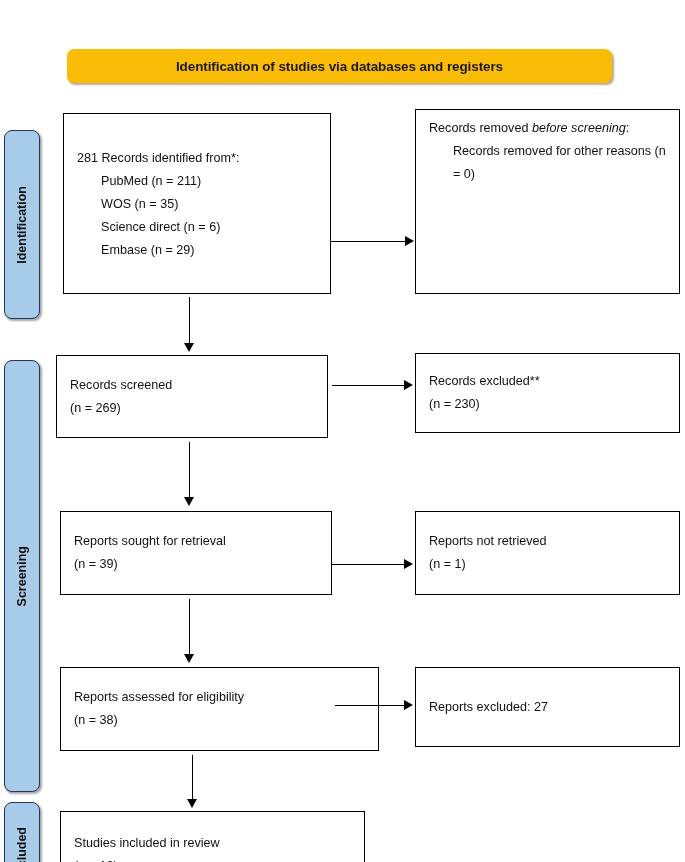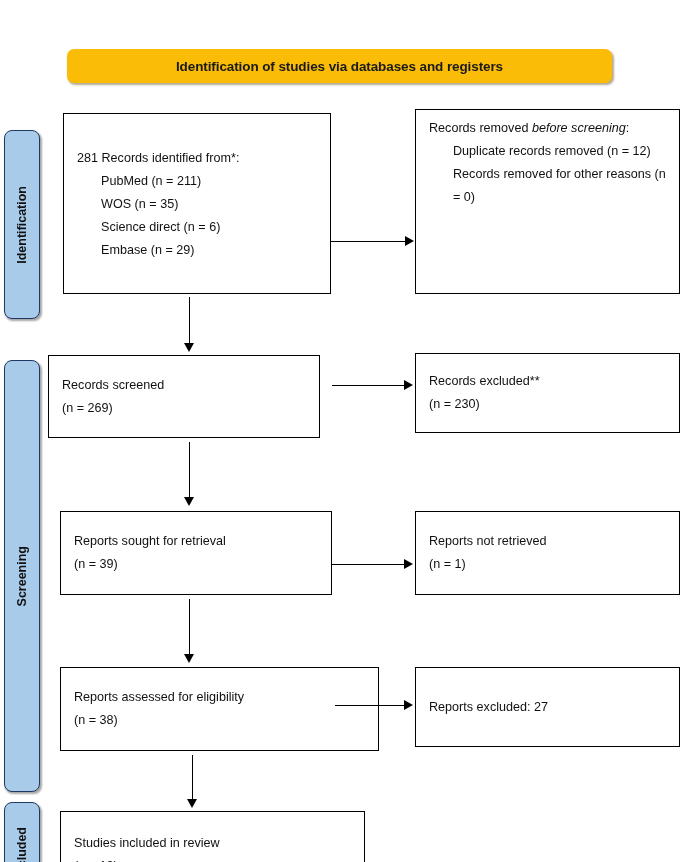--- a/index.html
+++ b/index.html
@@ -91,21 +91,21 @@
     top: 7px;
     transform: none;
   }
   .indent { padding-left: 24px; display: block; }
   .nowrap { white-space: nowrap; }
   em.ital { font-style: italic; font-weight: normal; }
 
   
   #box-identified      { left: 63px;  top: 68px;  width: 268px; height: 181px; }
   #box-removed         { left: 415px; top: 64px;  width: 265px; height: 185px; }
-  #box-screened        { left: 48px;  top: 310px; width: 272px; height: 83px; }
+  #box-screened        { left: 56px;  top: 310px; width: 272px; height: 83px; }
   #box-excluded        { left: 415px; top: 308px; width: 265px; height: 80px; }
   #box-sought          { left: 60px;  top: 466px; width: 272px; height: 84px; }
   #box-not-retrieved   { left: 415px; top: 466px; width: 265px; height: 84px; }
   #box-assessed        { left: 60px;  top: 622px; width: 319px; height: 84px; }
   #box-reports-excluded{ left: 415px; top: 622px; width: 265px; height: 80px; }
   #box-included        { left: 60px;  top: 766px; width: 305px; height: 88px; }
 
   
   .h-line {
     position: absolute;
@@ -177,21 +177,20 @@
       <span class="indent">PubMed (n = 211)</span>
       <span class="indent">WOS (n = 35)</span>
       <span class="indent">Science direct (n = 6)</span>
       <span class="indent">Embase (n = 29)</span>
     </div>
   </div>
 
   <div class="box" id="box-removed">
     <div class="box-inner top-aligned">
       <span><span>Records removed </span><em class="ital">before screening</em><span>:</span></span>
-      <span class="indent">Duplicate records removed (n = 12)</span>
       <span class="indent">Records removed for other reasons (n = 0)</span>
     </div>
   </div>
 
   <div class="box" id="box-screened">
     <div class="box-inner">
       <span class="nowrap">Records screened</span><br>
       <span class="nowrap">(n = 269)</span>
     </div>
   </div>

